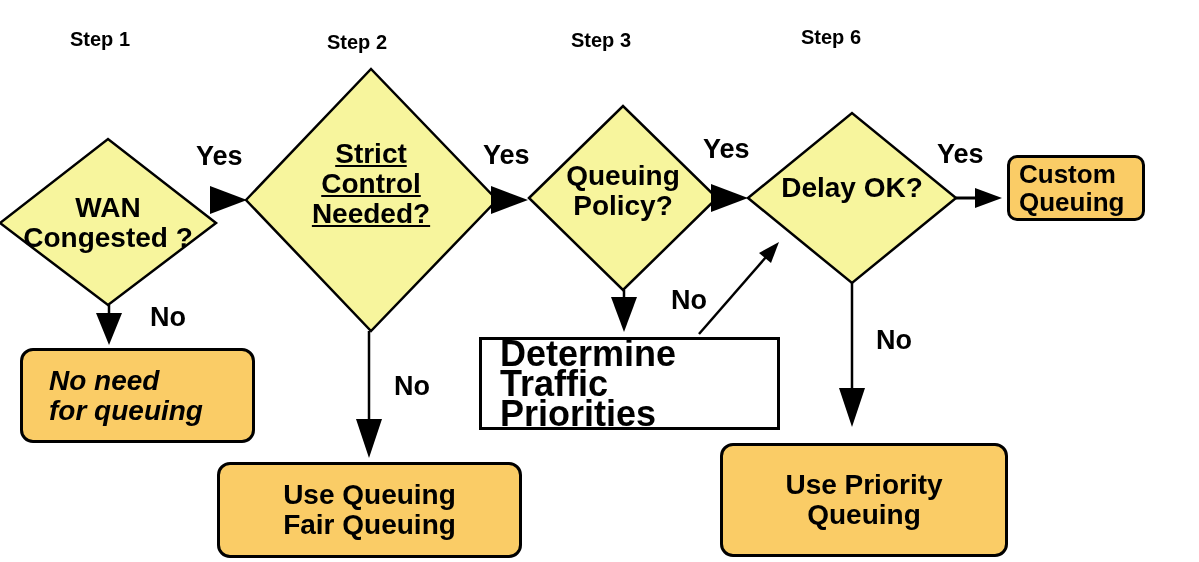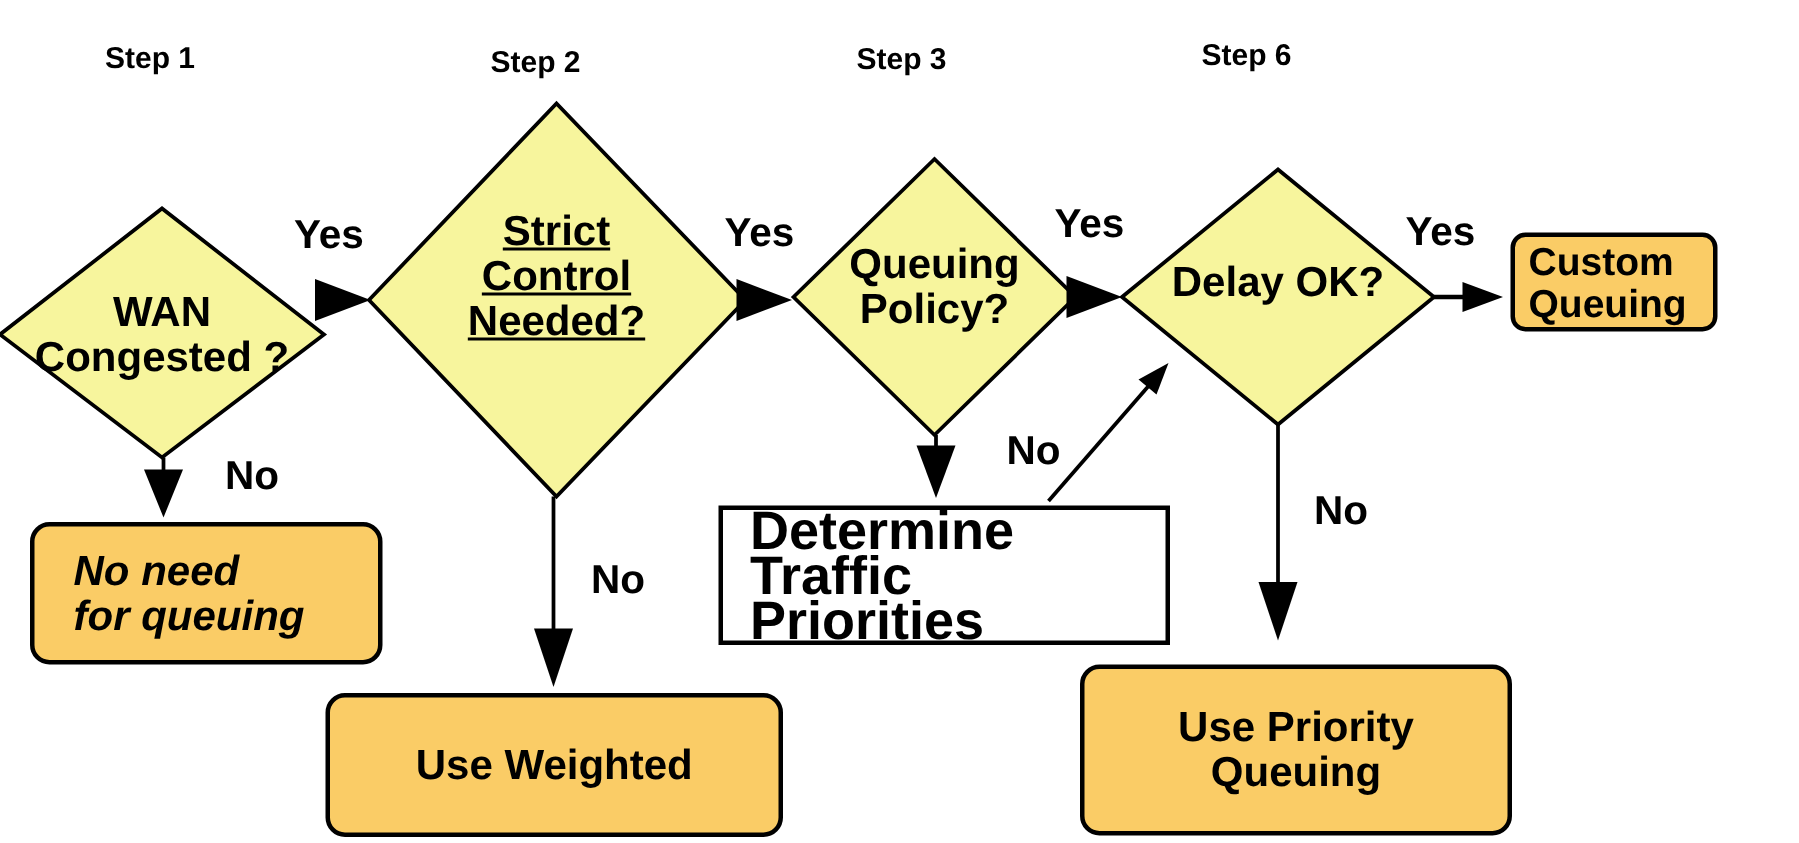--- a/index.html
+++ b/index.html
@@ -92,21 +92,22 @@
   <div class="lbl yn" style="left:394px;top:371px;">No</div>
   <div class="lbl yn" style="left:671px;top:285px;">No</div>
   <div class="lbl yn" style="left:876px;top:325px;">No</div>
 
   <div class="obox left" style="left:20px;top:348px;width:235px;height:95px;">
     <div>No need</div>
     <div>for queuing</div>
   </div>
 
   <div class="obox center" style="left:217px;top:462px;width:305px;height:96px;">
-    <div>Use Weighted</div>
+    <div>Use Queuing</div>
+    <div>Fair Queuing</div>
   </div>
 
   <div class="pbox" style="left:479px;top:337px;width:301px;height:93px;">
     <div>Determine Traffic</div>
     <div>Priorities</div>
   </div>
 
   <div class="obox center" style="left:720px;top:443px;width:288px;height:114px;">
     <div>Use Priority</div>
     <div>Queuing</div>

